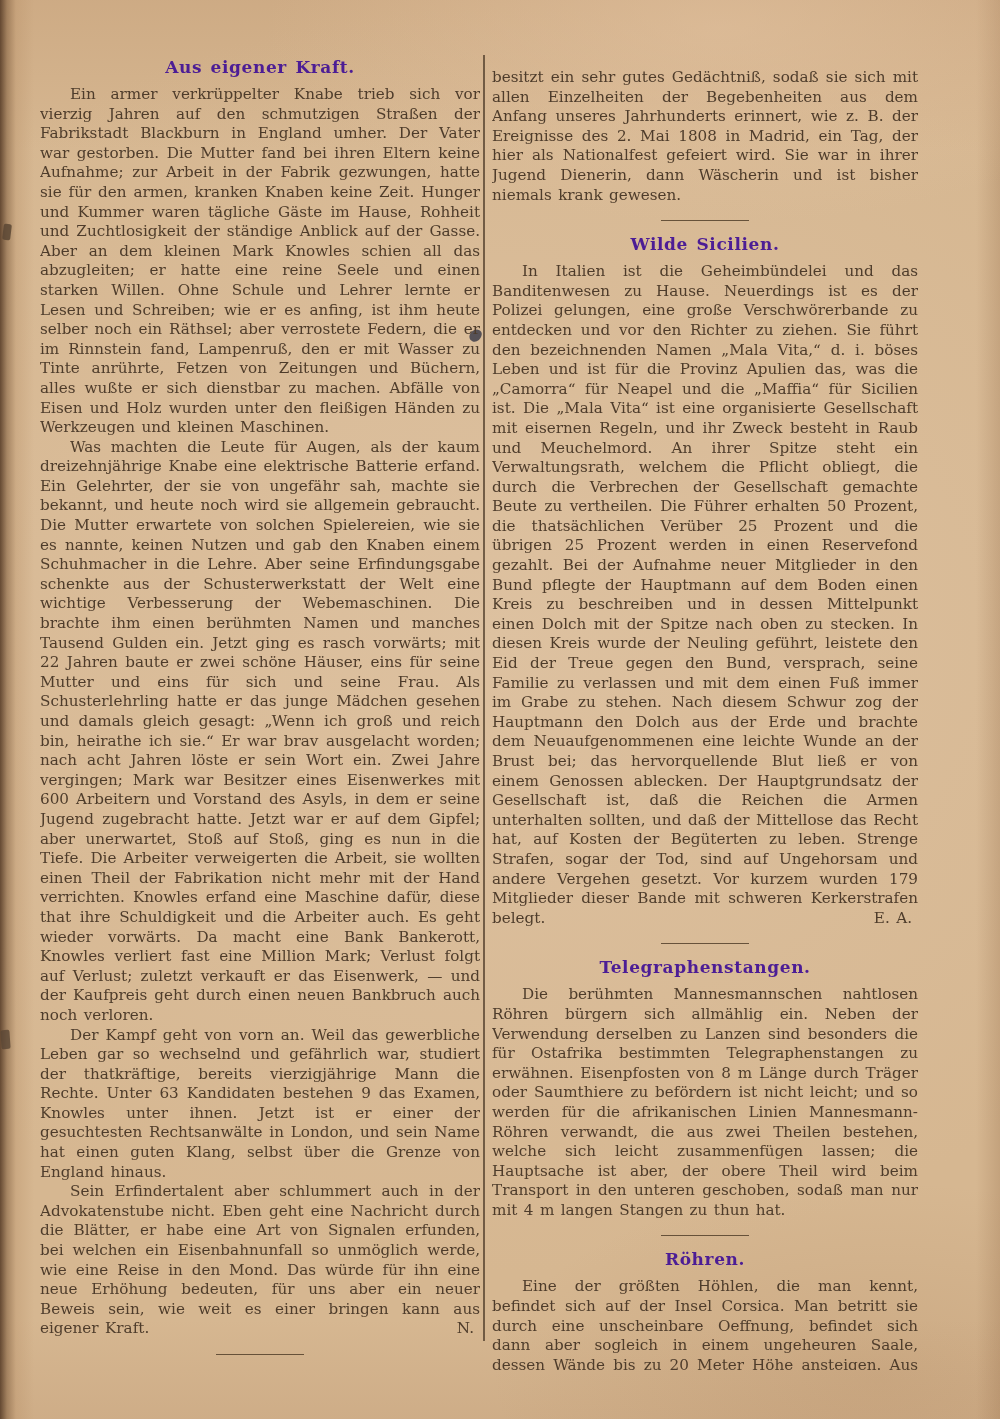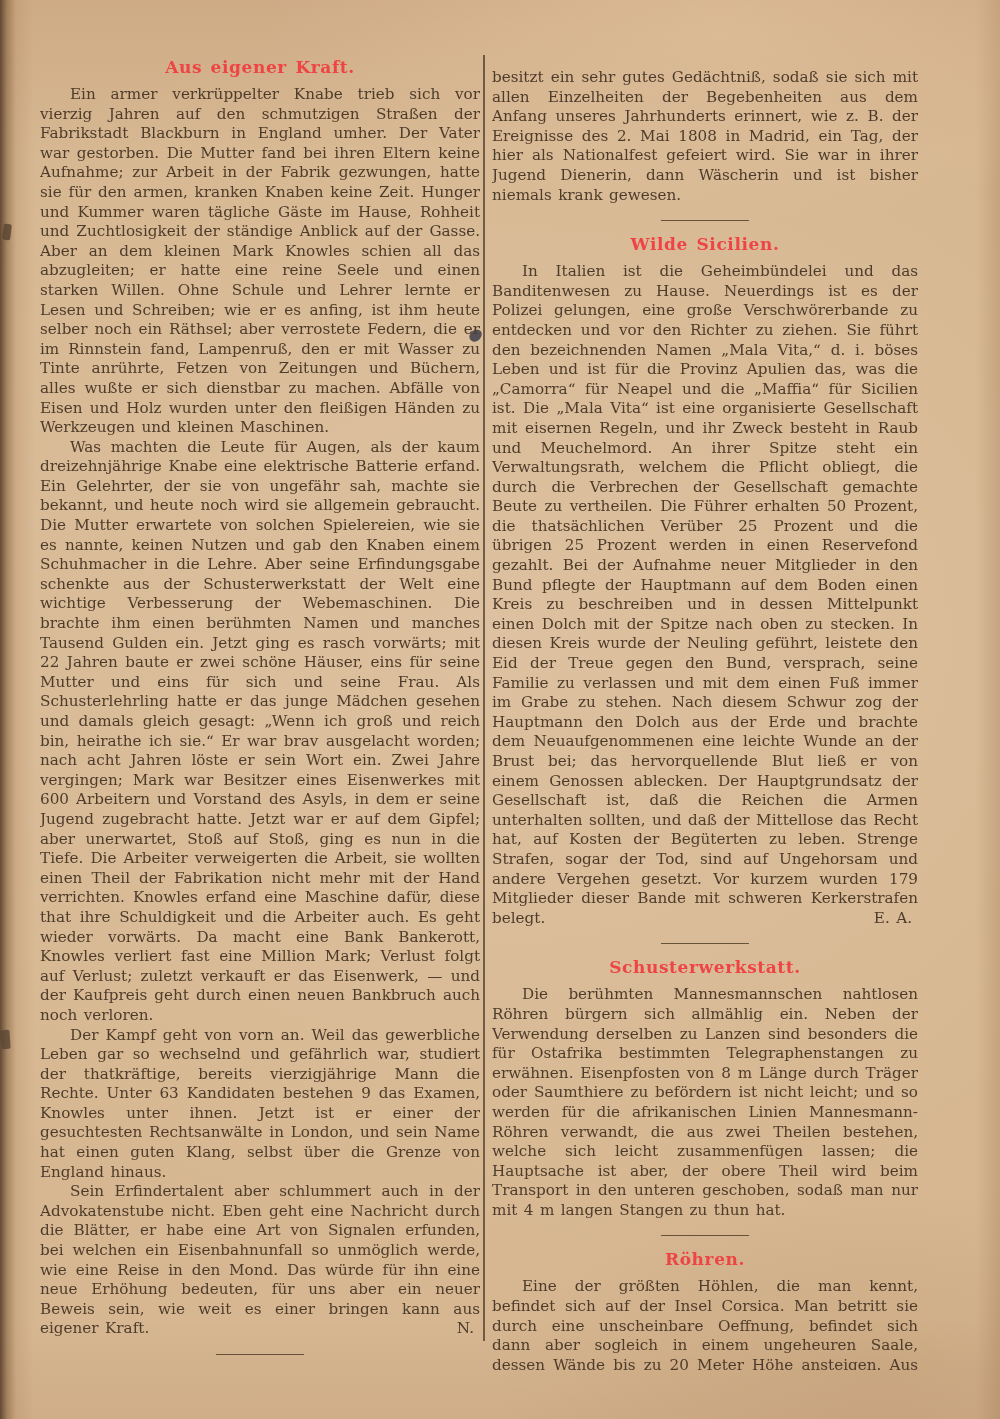--- a/index.html
+++ b/index.html
@@ -31,21 +31,21 @@
     word-spacing: 1.6px;
     hyphens: auto;
     -webkit-hyphens: auto;
   }
   .col-left  { left: 40px;  width: 440px; height: 1320px; overflow: hidden; }
   .col-right { left: 492px; width: 426px; height: 1320px; overflow: hidden; }
 
   .art-title {
     font-size: 17px;
     font-weight: 700;
-    color: #ef4444;
+    color: #4c1d95;
     text-align: center;
     letter-spacing: 0.6px;
     margin: 12px 0 7px 0;
     line-height: 22px;
     word-spacing: 2px;
   }
   .art-title.first { margin-top: 6px; }
 
   .para { margin: 0; text-indent: 30px; }
   .para.noindent { text-indent: 0; }
@@ -136,21 +136,21 @@
     <hr class="sep">
 
     <section>
       <h2 class="art-title">Wilde Sicilien.</h2>
       <p class="para sigp"><span>In Italien ist die Geheimbündelei und das Banditenwesen zu Hause. Neuerdings ist es der Polizei gelungen, eine große Verschwörerbande zu entdecken und vor den Richter zu ziehen. Sie führt den bezeichnenden Namen „Mala Vita,“ d. i. böses Leben und ist für die Provinz Apulien das, was die „Camorra“ für Neapel und die „Maffia“ für Sicilien ist. Die „Mala Vita“ ist eine organisierte Gesellschaft mit eisernen Regeln, und ihr Zweck besteht in Raub und Meuchelmord. An ihrer Spitze steht ein Verwaltungsrath, welchem die Pflicht obliegt, die durch die Verbrechen der Gesellschaft gemachte Beute zu vertheilen. Die Führer erhalten 50 Prozent, die thatsächlichen Verüber 25 Prozent und die übrigen 25 Prozent werden in einen Reservefond gezahlt. Bei der Aufnahme neuer Mitglieder in den Bund pflegte der Hauptmann auf dem Boden einen Kreis zu beschreiben und in dessen Mittelpunkt einen Dolch mit der Spitze nach oben zu stecken. In diesen Kreis wurde der Neuling geführt, leistete den Eid der Treue gegen den Bund, versprach, seine Familie zu verlassen und mit dem einen Fuß immer im Grabe zu stehen. Nach diesem Schwur zog der Hauptmann den Dolch aus der Erde und brachte dem Neuaufgenommenen eine leichte Wunde an der Brust bei; das hervorquellende Blut ließ er von einem Genossen ablecken. Der Hauptgrundsatz der Gesellschaft ist, daß die Reichen die Armen unterhalten sollten, und daß der Mittellose das Recht hat, auf Kosten der Begüterten zu leben. Strenge Strafen, sogar der Tod, sind auf Ungehorsam und andere Vergehen gesetzt. Vor kurzem wurden 179 Mitglieder dieser Bande mit schweren Kerkerstrafen belegt.</span><span class="sig">E. A.</span></p>
     </section>
 
     <hr class="sep">
 
     <section>
-      <h2 class="art-title">Schusterwerkstatt.</h2>
+      <h2 class="art-title">Telegraphenstangen.</h2>
       <p class="para">Die berühmten Mannesmannschen nahtlosen Röhren bürgern sich allmählig ein. Neben der Verwendung derselben zu Lanzen sind besonders die für Ostafrika bestimmten Telegraphenstangen zu erwähnen. Eisenpfosten von 8 m Länge durch Träger oder Saumthiere zu befördern ist nicht leicht; und so werden für die afrikanischen Linien Mannesmann-Röhren verwandt, die aus zwei Theilen bestehen, welche sich leicht zusammenfügen lassen; die Hauptsache ist aber, der obere Theil wird beim Transport in den unteren geschoben, sodaß man nur mit 4 m langen Stangen zu thun hat.</p>
     </section>
 
     <hr class="sep">
 
     <section>
       <h2 class="art-title">Röhren.</h2>
       <p class="para">Eine der größten Höhlen, die man kennt, befindet sich auf der Insel Corsica. Man betritt sie durch eine unscheinbare Oeffnung, befindet sich dann aber sogleich in einem ungeheuren Saale, dessen Wände bis zu 20 Meter Höhe ansteigen. Aus diesem Vorsaale führen schmale Spalten in weitere Hallen, von denen eine hinter der anderen liegt, ohne daß man bis jetzt das Ende derselben hätte erreichen können. Ein kühner Bergmann unternahm vor kurzem das Wagniß, diese Höhle zu erforschen, nachdem er sich genügend mit Lebensmitteln und Fackeln versehen hatte. Er blieb nicht weniger als fünf Tage auf seiner unterirdischen Wanderschaft und legte dabei einen Weg zurück, den er auf 40 Kilometer schätzt. Zuletzt wurde er durch einen großen unterirdischen Teich zur Umkehr gezwungen, ohne das Ende des ungeheuren Höhlenbaues erreicht zu haben.</p>
     </section>
 

